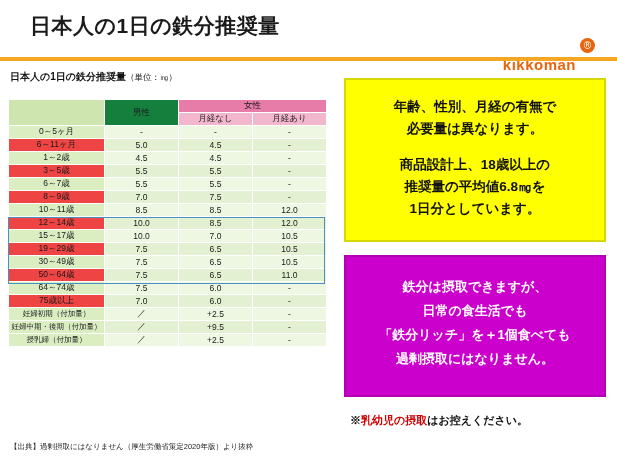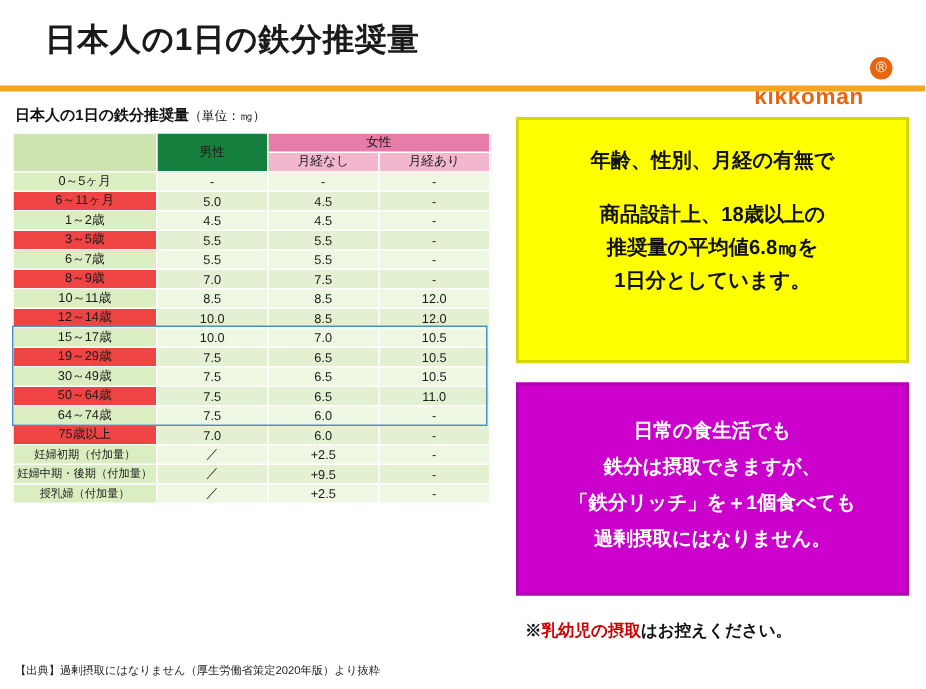--- a/index.html
+++ b/index.html
@@ -72,21 +72,21 @@
   .table-panel {
     position: absolute;
     left: 8px;
     top: 70px;
     width: 320px;
   }
   .table-caption {
     font-size: 10px;
     font-weight: bold;
     color: #111;
-    margin-bottom: 4px;
+    margin-bottom: 15px;
     padding-left: 2px;
   }
   .table-caption .unit {
     font-weight: normal;
     font-size: 8.5px;
   }
   table.iron {
     border-collapse: collapse;
     width: 318px;
     table-layout: fixed;
@@ -357,29 +357,30 @@
           </tr>
         </tbody>
     </table>
     <div class="highlight-box" style="top: 146.5px; height: 67px; left: 0px;"></div>
   </div>
 
   <div class="source">【出典】過剰摂取にはなりません（厚生労働省策定2020年版）より抜粋</div>
 
   <div class="callout callout-yellow">
     <div class="line">年齢、性別、月経の有無で</div>
+    <div class="line">必要量は異なります。</div>
     <div class="gap"></div>
     <div class="line">商品設計上、18歳以上の</div>
     <div class="line">推奨量の平均値6.8㎎を</div>
     <div class="line">1日分としています。</div>
   </div>
 
   <div class="callout callout-magenta">
+    <div class="line">鉄分は摂取できますが、</div>
     <div class="line">日常の食生活でも</div>
-    <div class="line">鉄分は摂取できますが、</div>
     <div class="line">「鉄分リッチ」を＋1個食べても</div>
     <div class="line">過剰摂取にはなりません。</div>
   </div>
 
   <div class="note">
     <span>※</span><span class="red">乳幼児の摂取</span><span>はお控えください。</span>
   </div>
 
 </div>
 

